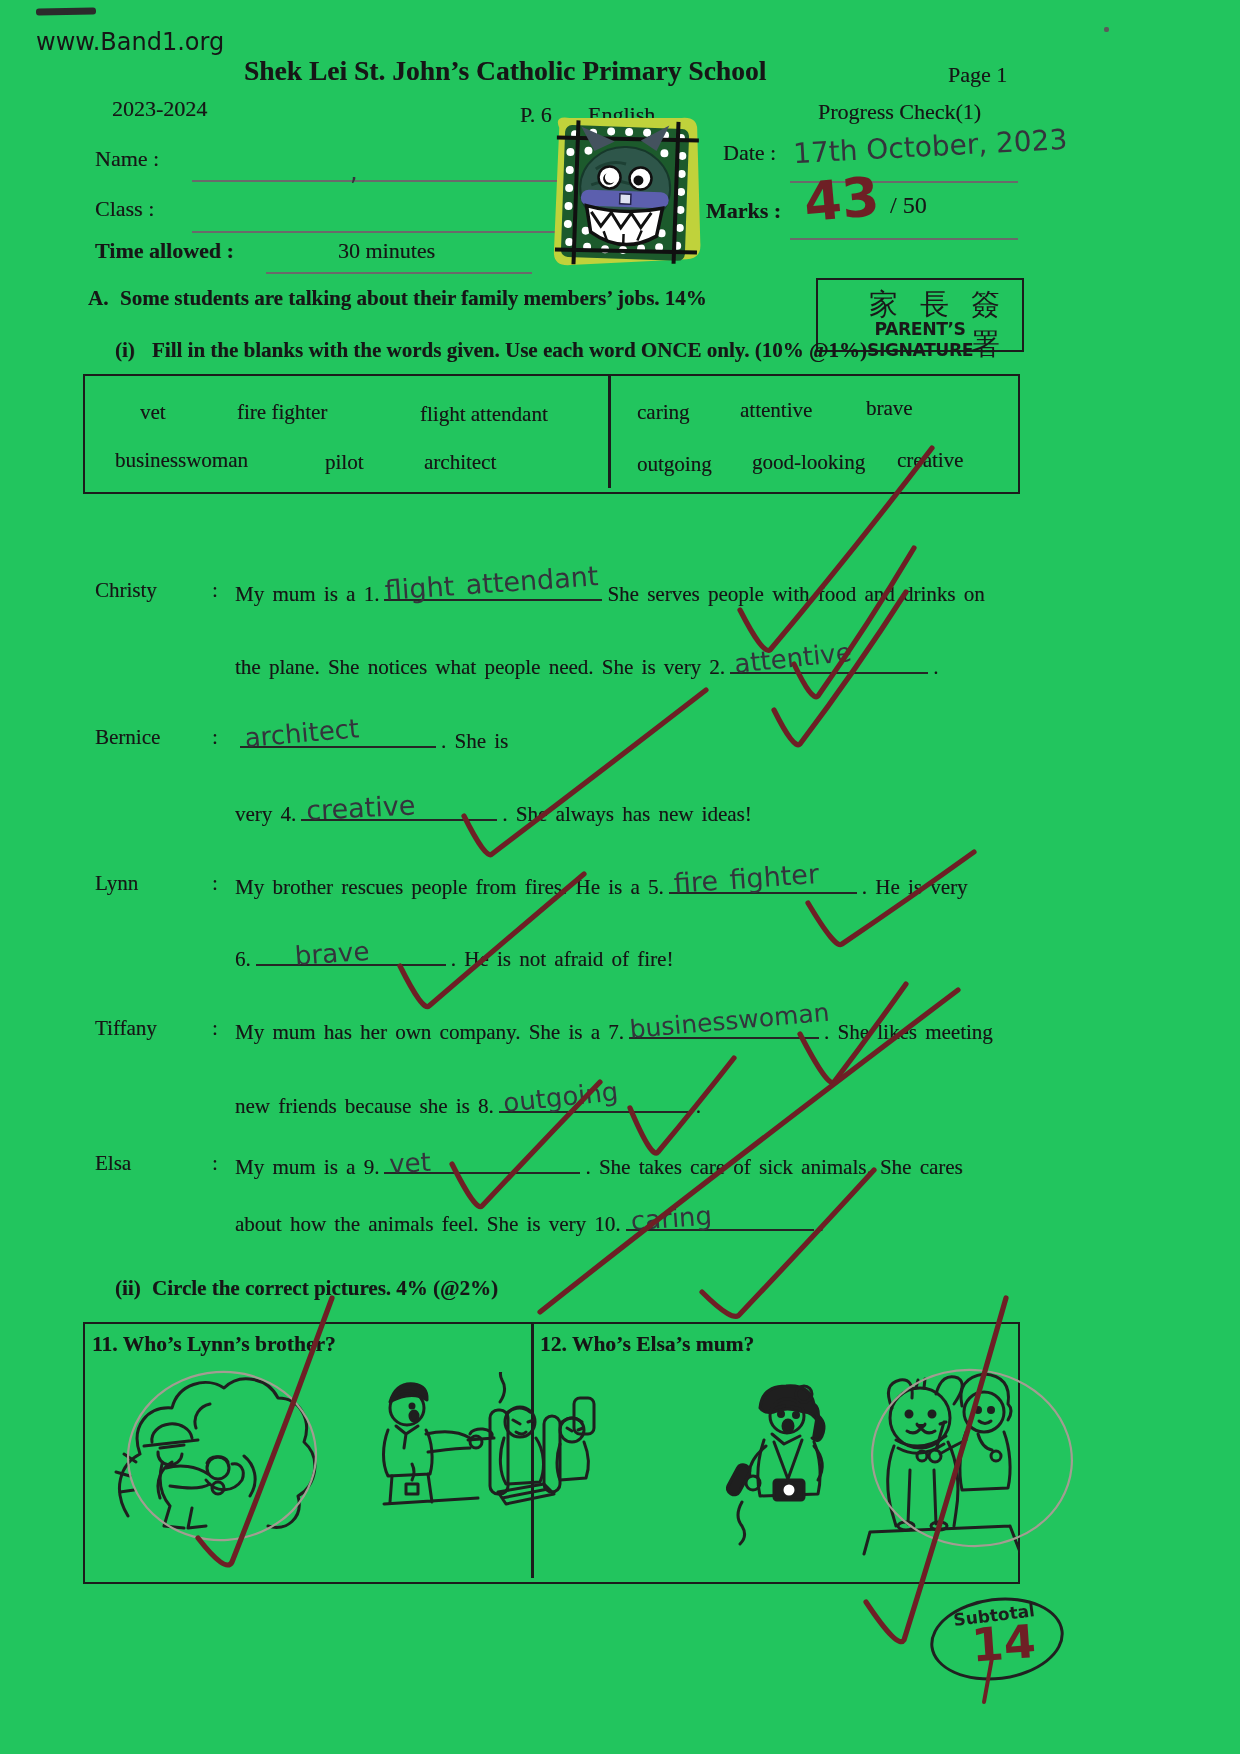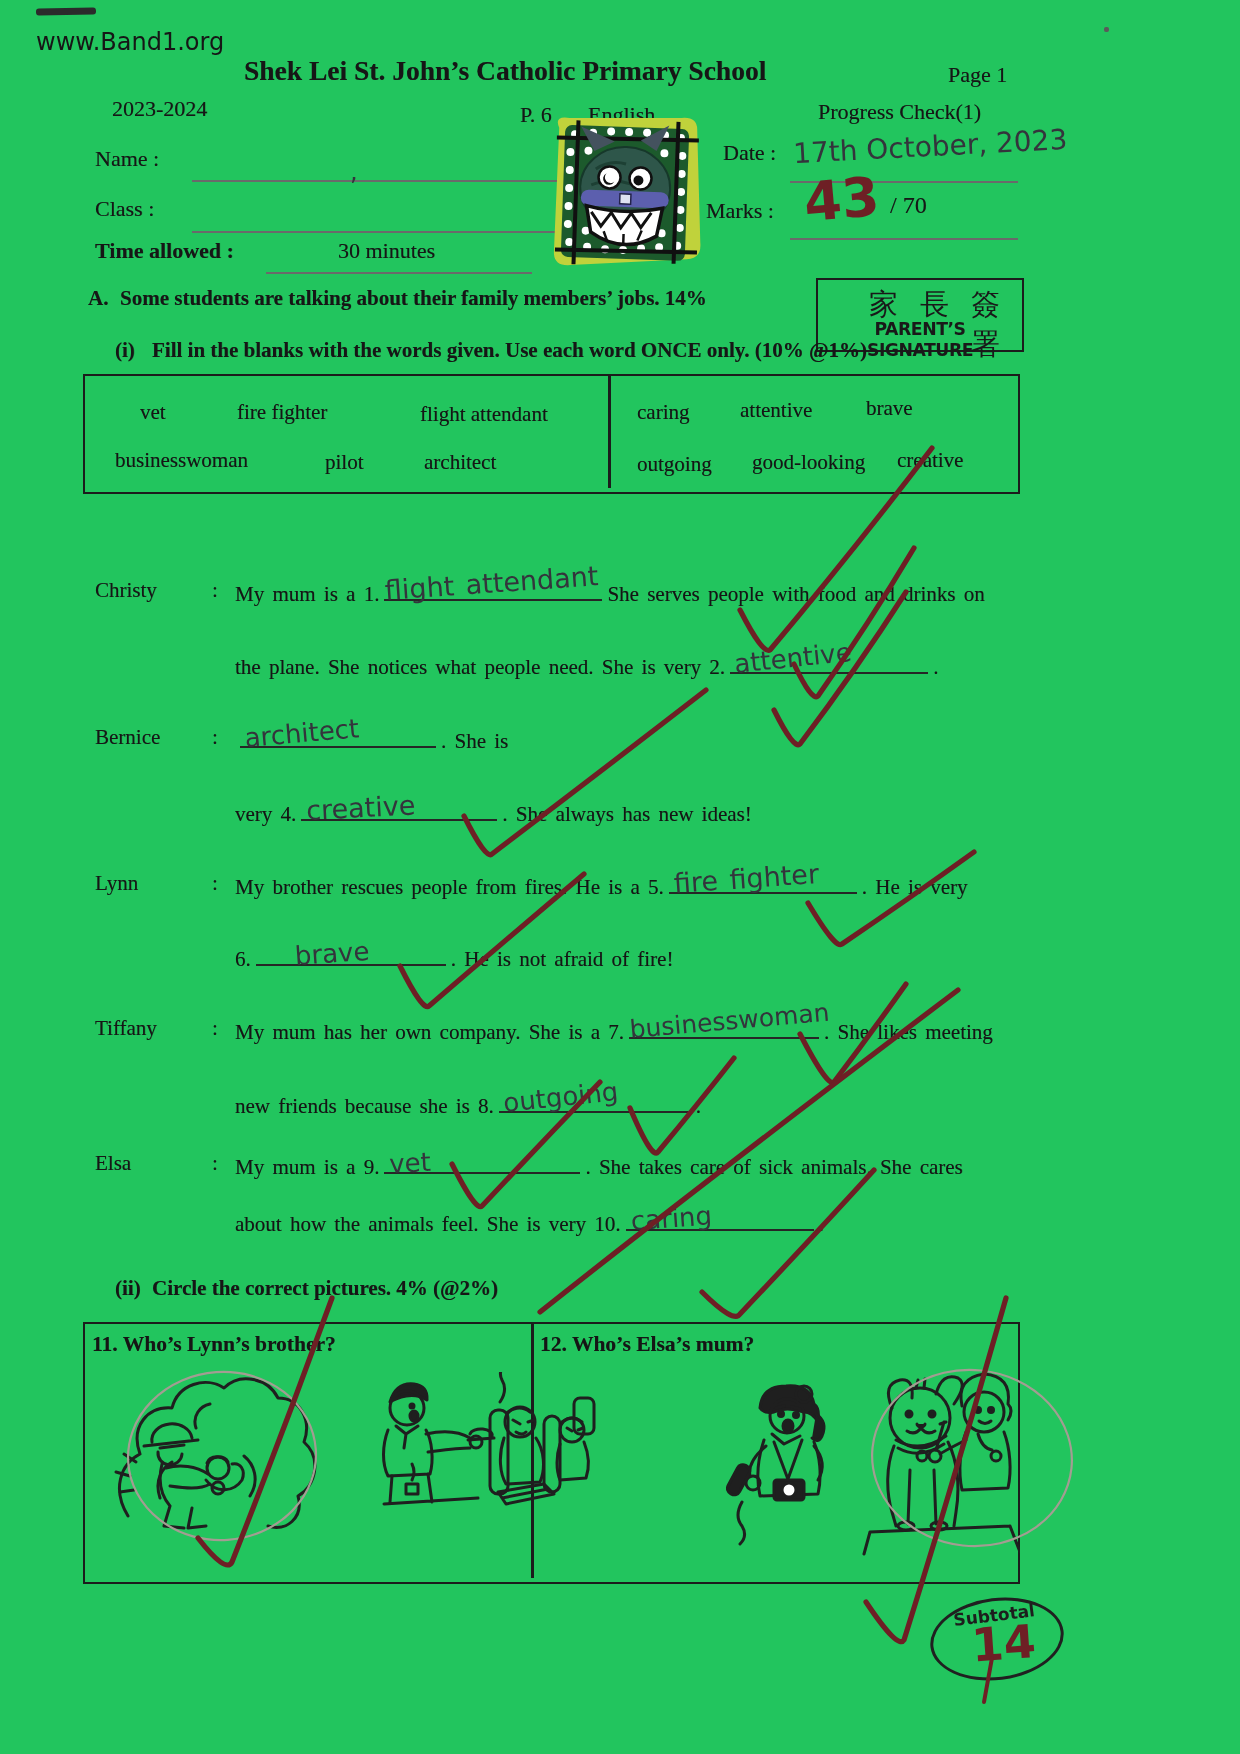--- a/index.html
+++ b/index.html
@@ -50,24 +50,24 @@
   <div class="p" style="left:588px;top:192px;font-size:23px;">(</div>
 
   <div class="p" style="left:95px;top:238px;font-size:22px;font-weight:bold;">Time allowed :</div>
   <div class="p" style="left:338px;top:238px;font-size:22px;">30 minutes</div>
   <div class="ul" style="left:266px;top:272px;width:266px;"></div>
 
   <div class="p" style="left:723px;top:140px;font-size:22px;">Date :</div>
   <div class="ul" style="left:790px;top:181px;width:228px;"></div>
   <div class="hw abs" style="left:793px;top:130px;font-size:28px;transform:rotate(-3deg);">17th October, 2023</div>
 
-  <div class="p" style="left:706px;top:198px;font-size:22px;">Marks :</div>
+  <div class="p" style="left:706px;top:198px;font-size:22px;font-weight:bold;">Marks :</div>
   <div class="ul" style="left:790px;top:238px;width:228px;"></div>
   <div class="hw abs red" style="left:804px;top:168px;font-size:54px;transform:rotate(-5deg);font-weight:700;">43</div>
-  <div class="p" style="left:890px;top:192px;font-size:24px;">/ 70</div>
+  <div class="p" style="left:890px;top:192px;font-size:24px;">/ 50</div>
 
   <svg class="pic" style="left:543px;top:114px;transform:rotate(2deg);" width="165" height="158" viewBox="0 0 165 158">
     <path d="M14,16 Q8,4 24,6 L136,2 Q152,0 152,14 L159,126 Q161,142 146,143 L30,153 Q13,155 13,140 Z" fill="#c0d23b"></path>
     <rect x="20" y="13" width="124" height="132" rx="7" fill="#1c5a2c"></rect>
     <g fill="#ffffff">
       <circle cx="30" cy="22" r="4"></circle>
         <circle cx="48" cy="20" r="4"></circle>
         <circle cx="66" cy="18" r="4"></circle>
         <circle cx="84" cy="18" r="4"></circle>
         <circle cx="102" cy="18" r="4"></circle>

